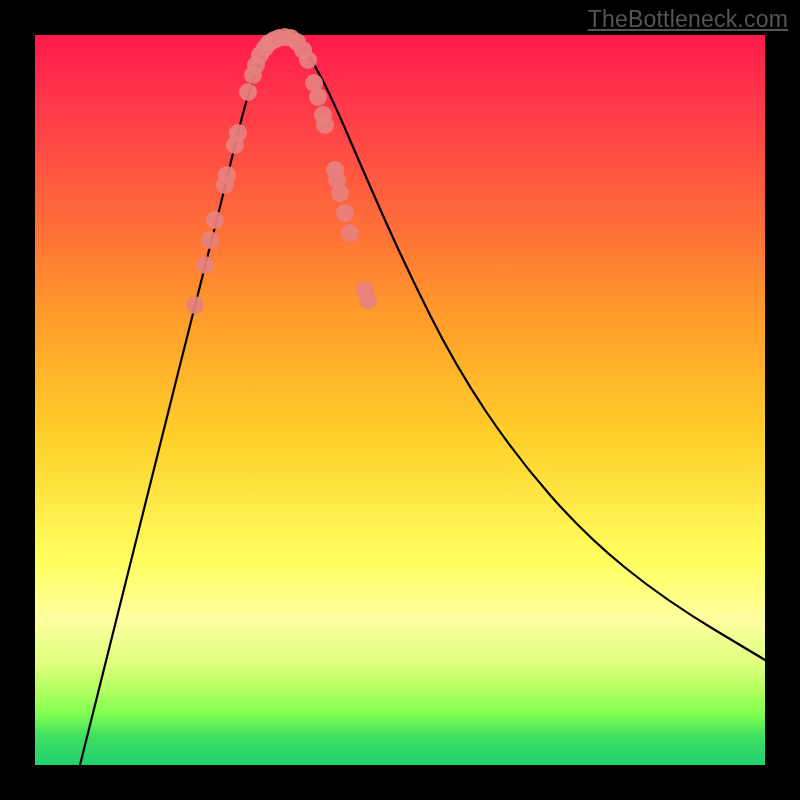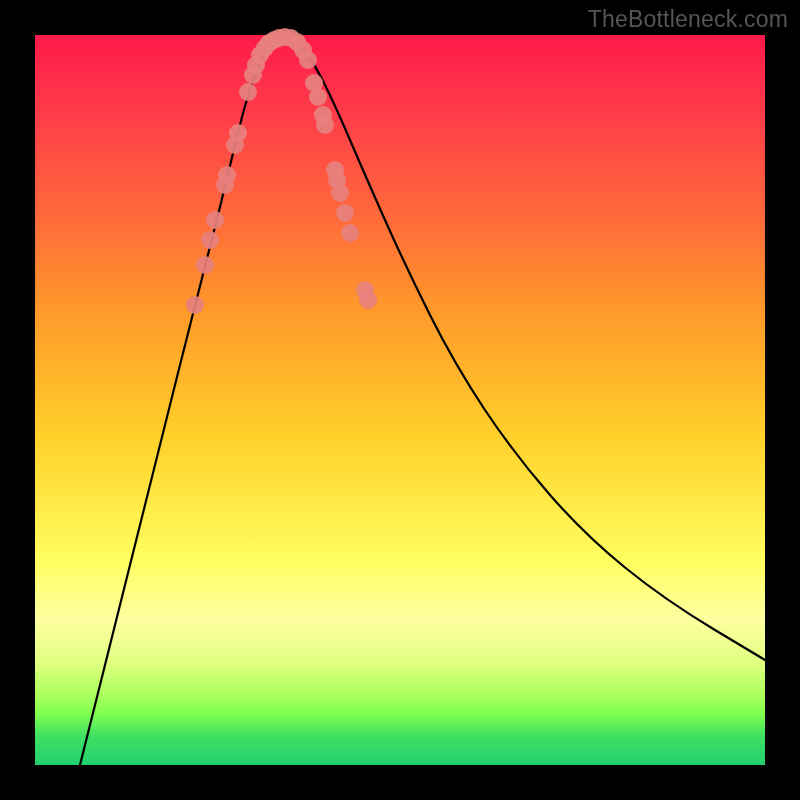--- a/index.html
+++ b/index.html
@@ -35,20 +35,21 @@
   }
   .watermark {
     position: absolute;
     top: 6px;
     right: 12px;
     color: #555;
     font-size: 23px;
     font-weight: 500;
     letter-spacing: 0.2px;
     user-select: none;
+    text-decoration: underline;
   }
   svg.curve {
     position: absolute;
     left: 0;
     top: 0;
     width: 730px;
     height: 730px;
     overflow: visible;
   }
 </style>

